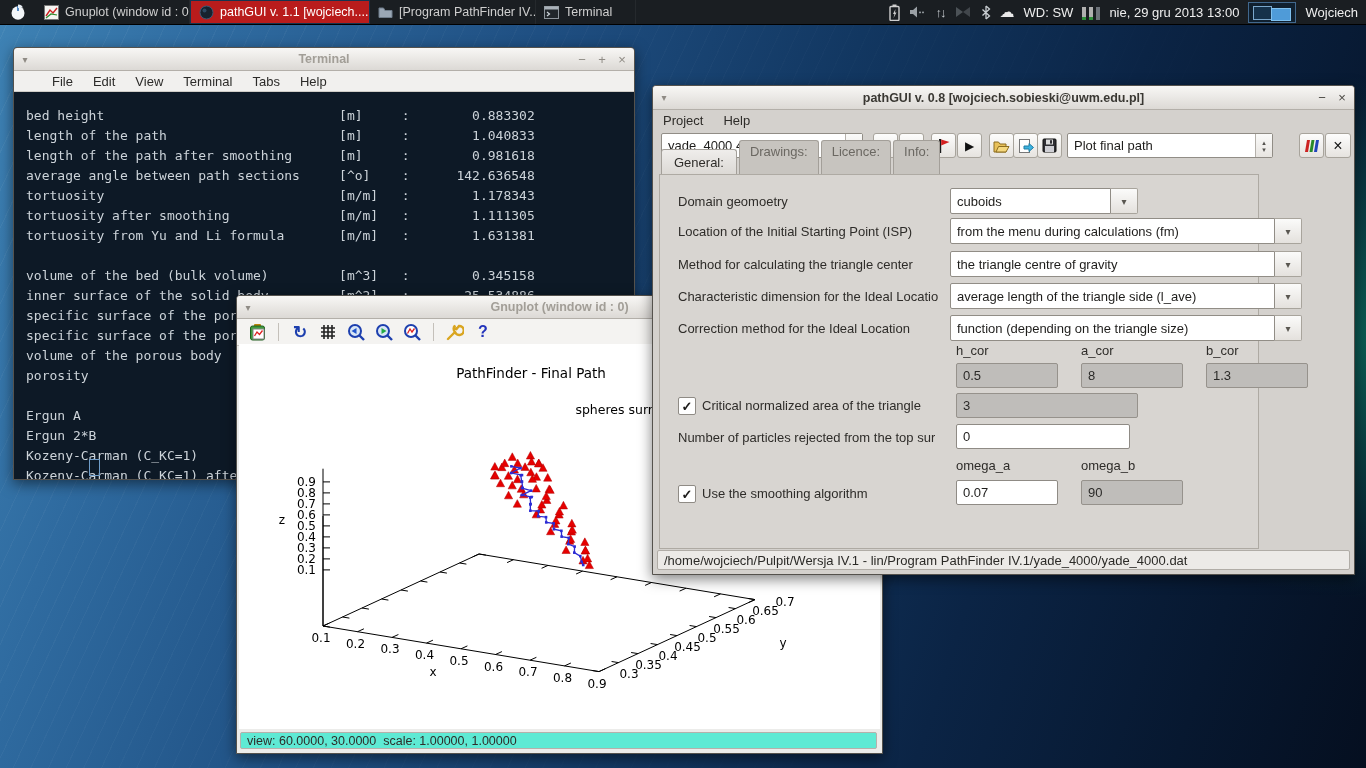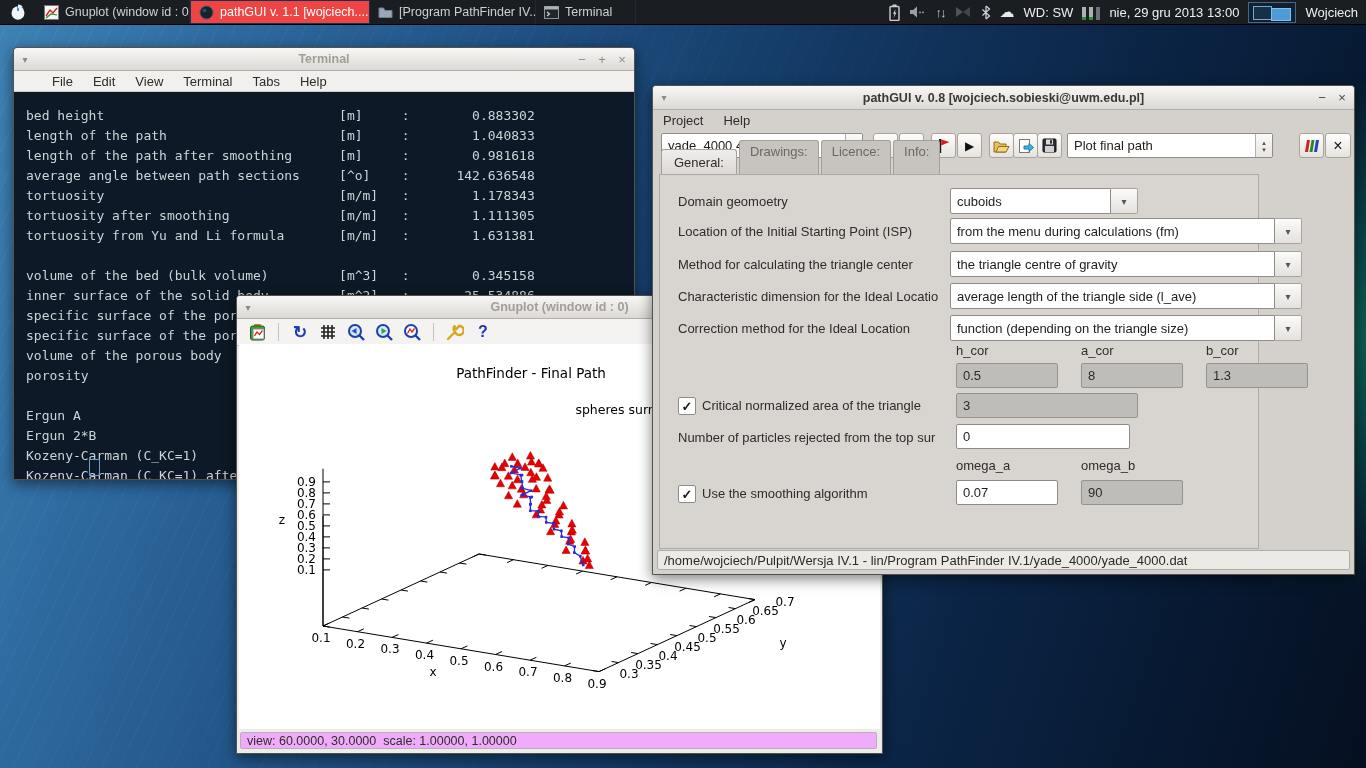--- a/index.html
+++ b/index.html
@@ -10,21 +10,21 @@
       linear-gradient(108deg,#3f83b5 0%,#2f6ba0 14%,#1f4f82 34%,#123761 54%,#0b2445 72%,#071830 88%,#050f20 100%);}
   #screen::before{content:"";position:absolute;inset:0;pointer-events:none;
     background:repeating-linear-gradient(115deg, rgba(255,255,255,.05) 0 1px, transparent 1px 16px);
     mask-image:linear-gradient(120deg,#000 0%,rgba(0,0,0,.25) 55%,transparent 80%);}
   
   .panel{position:absolute;left:0;top:0;width:1366px;height:24px;background:#1a1e22;
     border-bottom:1px solid #000;display:flex;align-items:center;z-index:10;color:#d6d6d6;font-size:12.5px;}
   .menu-btn{width:36px;height:24px;display:flex;align-items:center;justify-content:center;}
   .task{height:24px;display:flex;align-items:center;gap:6px;padding:0 8px;box-sizing:border-box;
     border-right:1px solid rgba(255,255,255,.05);white-space:nowrap;overflow:hidden;color:#cfcfcf;}
-  .task.active{background:#ef4444;border:1px solid #16344f;color:#fff;text-align:right;}
+  .task.active{background:#b91c1c;border:1px solid #16344f;color:#fff;text-align:right;}
   .ticon{width:15px;height:15px;flex:0 0 auto;}
   .tray{margin-left:auto;display:flex;align-items:center;gap:9px;padding-right:8px;}
   .tray .txt{color:#efefef;font-size:13px;white-space:pre;}
   .bars{display:flex;align-items:flex-end;gap:3px;height:15px;}
   .bars i{display:block;width:4px;background:#b0b0b0;}
   .bars i.g{box-shadow:inset 0 -3px 0 #2e8f3a;}
   .pager{width:46px;height:19px;background:#10202f;border:1px solid #41688e;position:relative;}
   .pager .w1{position:absolute;left:4px;top:3px;width:17px;height:12px;background:#15314a;border:1px solid #7aa7cc;}
   .pager .w2{position:absolute;left:22px;top:5px;width:18px;height:11px;background:#4f9bd8;border:1px solid #7fc0ee;}
   
@@ -44,21 +44,21 @@
   #terminal .menubar span{padding:0 10px;}
   #terminal .tbody{position:relative;height:387px;overflow:hidden;}
   #terminal pre{margin:0;padding:14px 0 0 12px;font-family:"DejaVu Sans Mono",monospace;font-size:13px;line-height:20px;color:#ccd3d9;}
   #term-cursor{position:absolute;left:75px;top:367px;width:9px;height:15px;border:1px solid #6f9dc9;}
   
   #gnuplot{left:236px;top:295px;width:645px;height:457px;z-index:2;background:#ececea;}
   #gnuplot .toolbar{height:26px;background:#f4f3f1;border-bottom:1px solid #c9c5c0;display:flex;align-items:center;padding-left:10px;gap:8px;}
   .gsep{width:1px;height:18px;background:#c4c0ba;margin:0 3px;}
   .gicon{width:20px;height:20px;display:flex;align-items:center;justify-content:center;}
   #gnuplot .canvas{position:absolute;left:2px;top:48px;width:641px;height:385px;background:#fff;}
-  #gnuplot .statusbar{position:absolute;left:3px;top:436px;width:637px;height:17px;background:#f0abfc;
+  #gnuplot .statusbar{position:absolute;left:3px;top:436px;width:637px;height:17px;background:#5eead4;
     border:1px solid #b5b1ab;border-radius:2px;display:flex;align-items:center;font-size:12.5px;color:#2f2d2a;padding-left:6px;box-sizing:border-box;white-space:pre;}
   
   #pathgui{left:652px;top:85px;width:701px;height:488px;z-index:3;background:#d4d1cd;}
   #pathgui .titlebar{height:23px;}
   #pathgui .menubar{height:21px;display:flex;align-items:center;font-size:13px;color:#2e2c29;}
   #pathgui .menubar span{padding:0 10px;}
   .pg-toolbar{position:relative;height:32px;}
   .tbtn{position:absolute;top:2px;width:25px;height:25px;box-sizing:border-box;border:1px solid #a8a49c;border-radius:3px;
     background:linear-gradient(#fdfdfc,#e6e3df);display:flex;align-items:center;justify-content:center;font-size:14px;}
   .combo-spin{position:absolute;top:2px;height:25px;box-sizing:border-box;border:1px solid #918d86;background:#fff;border-radius:2px;

